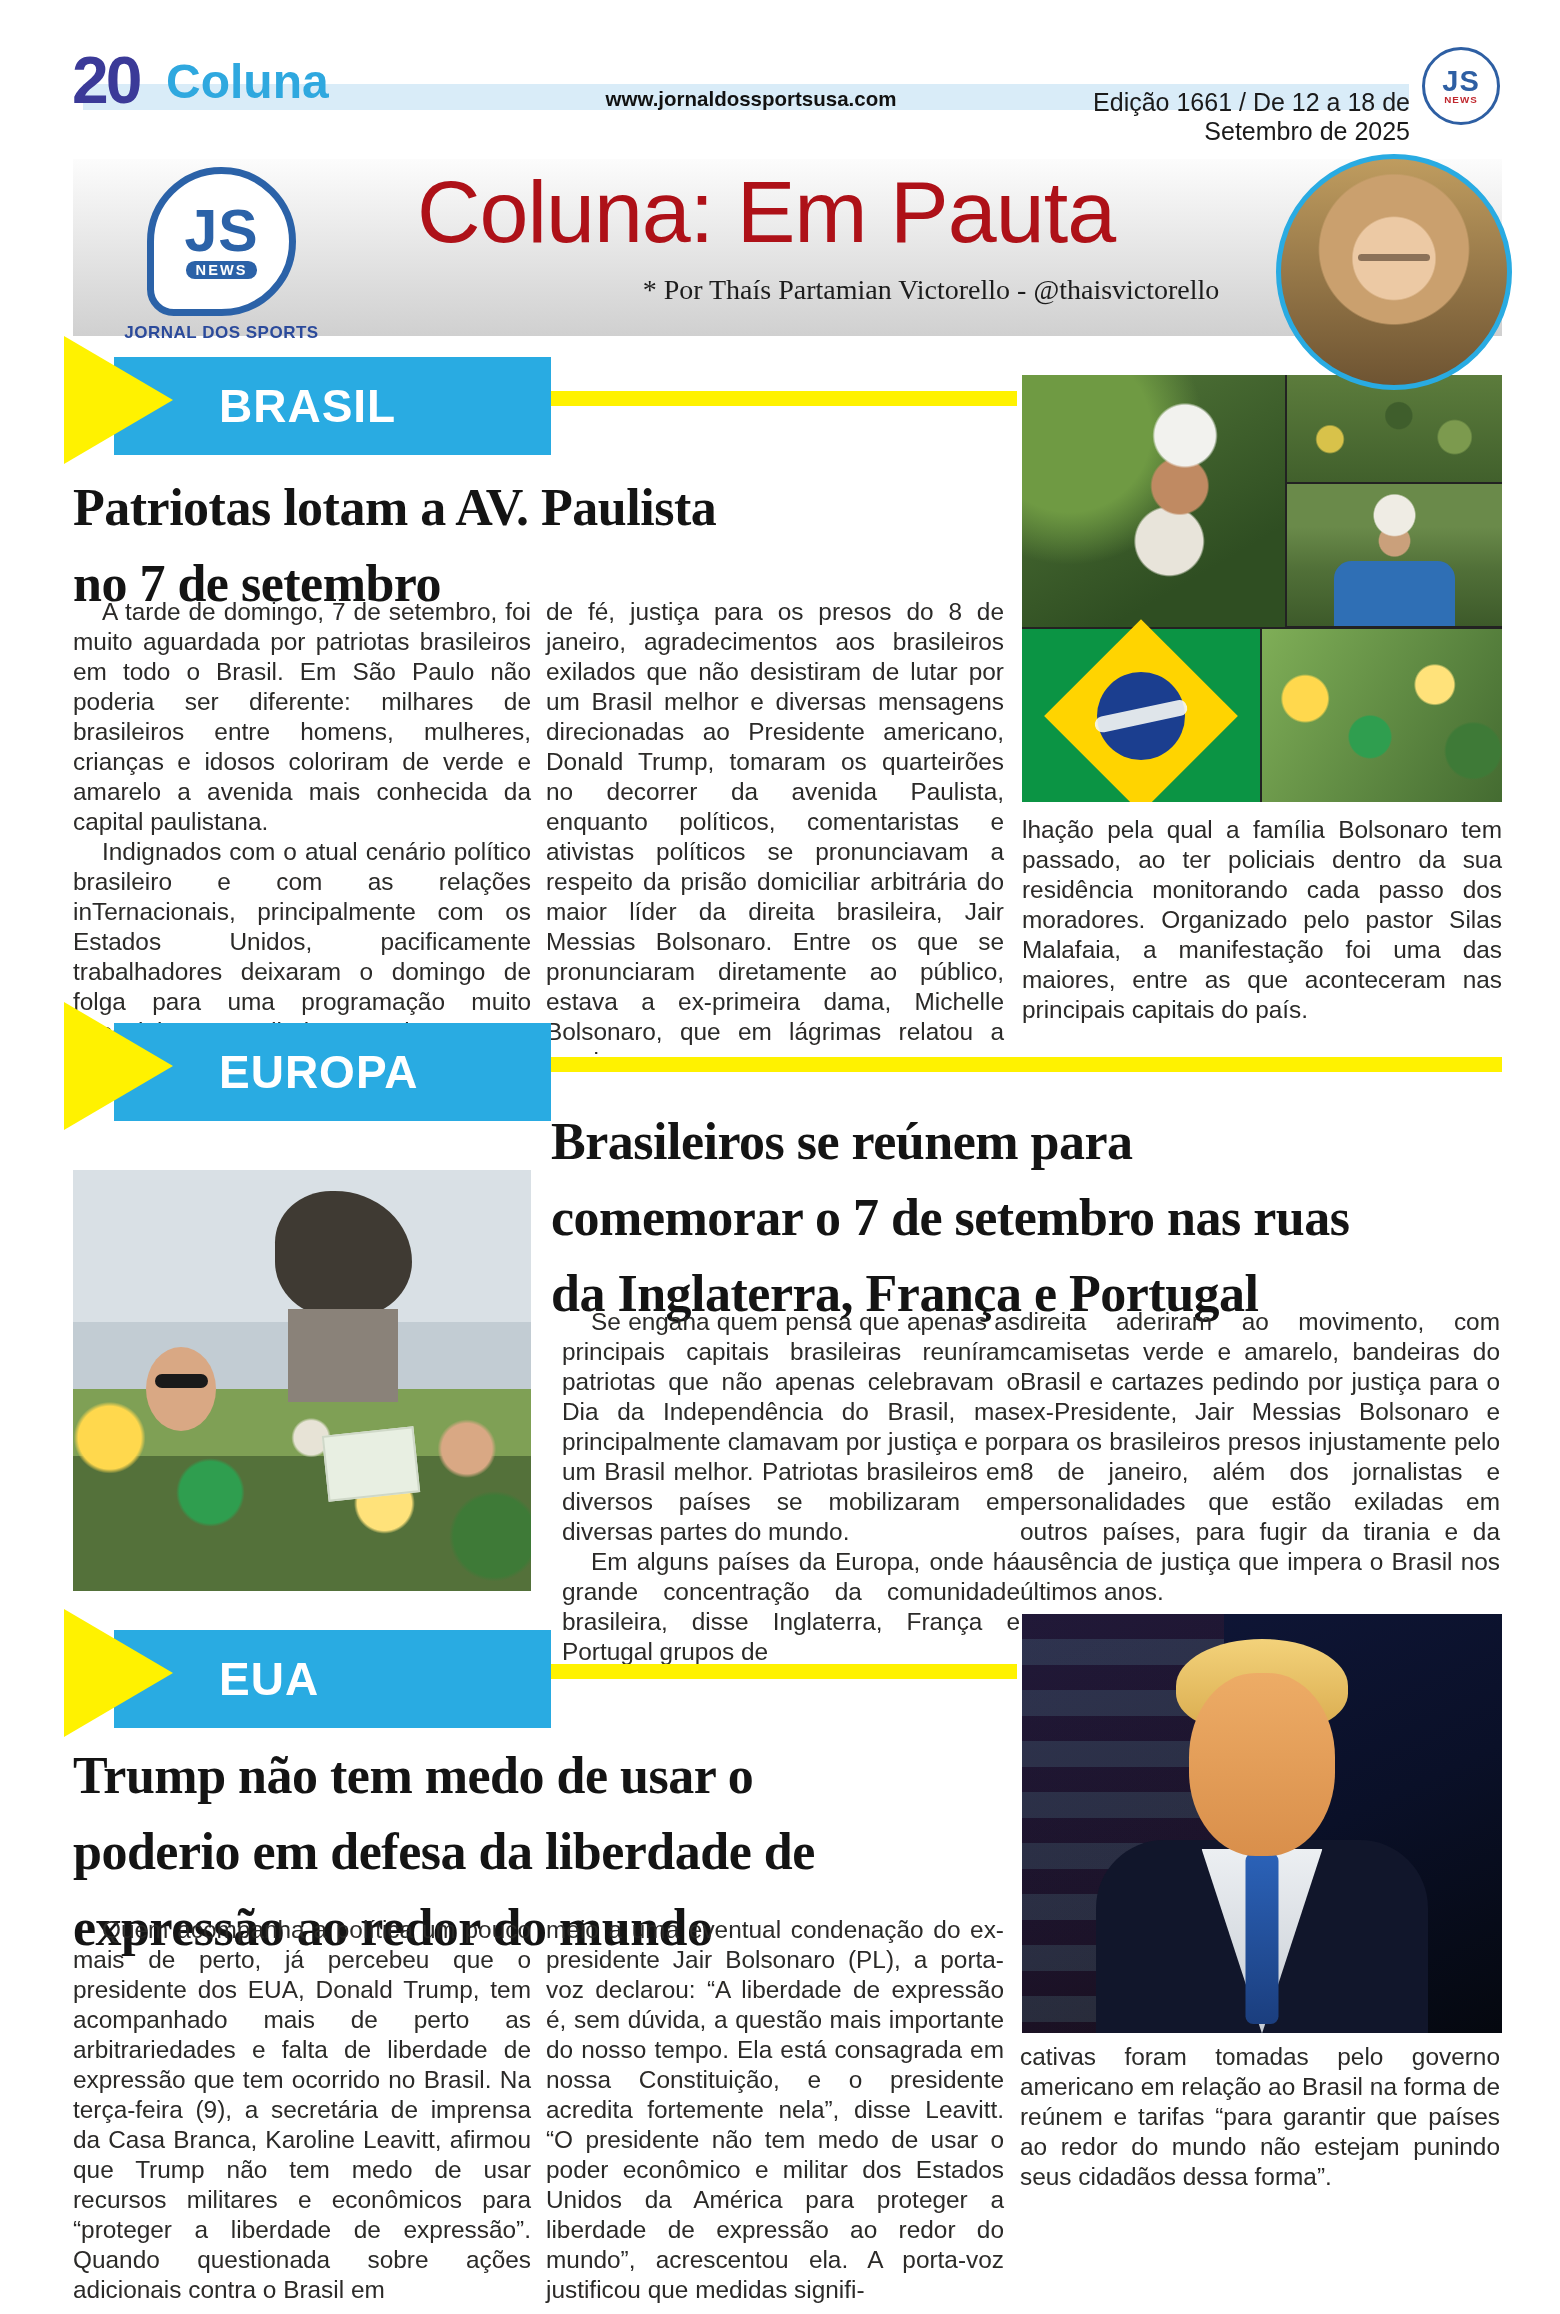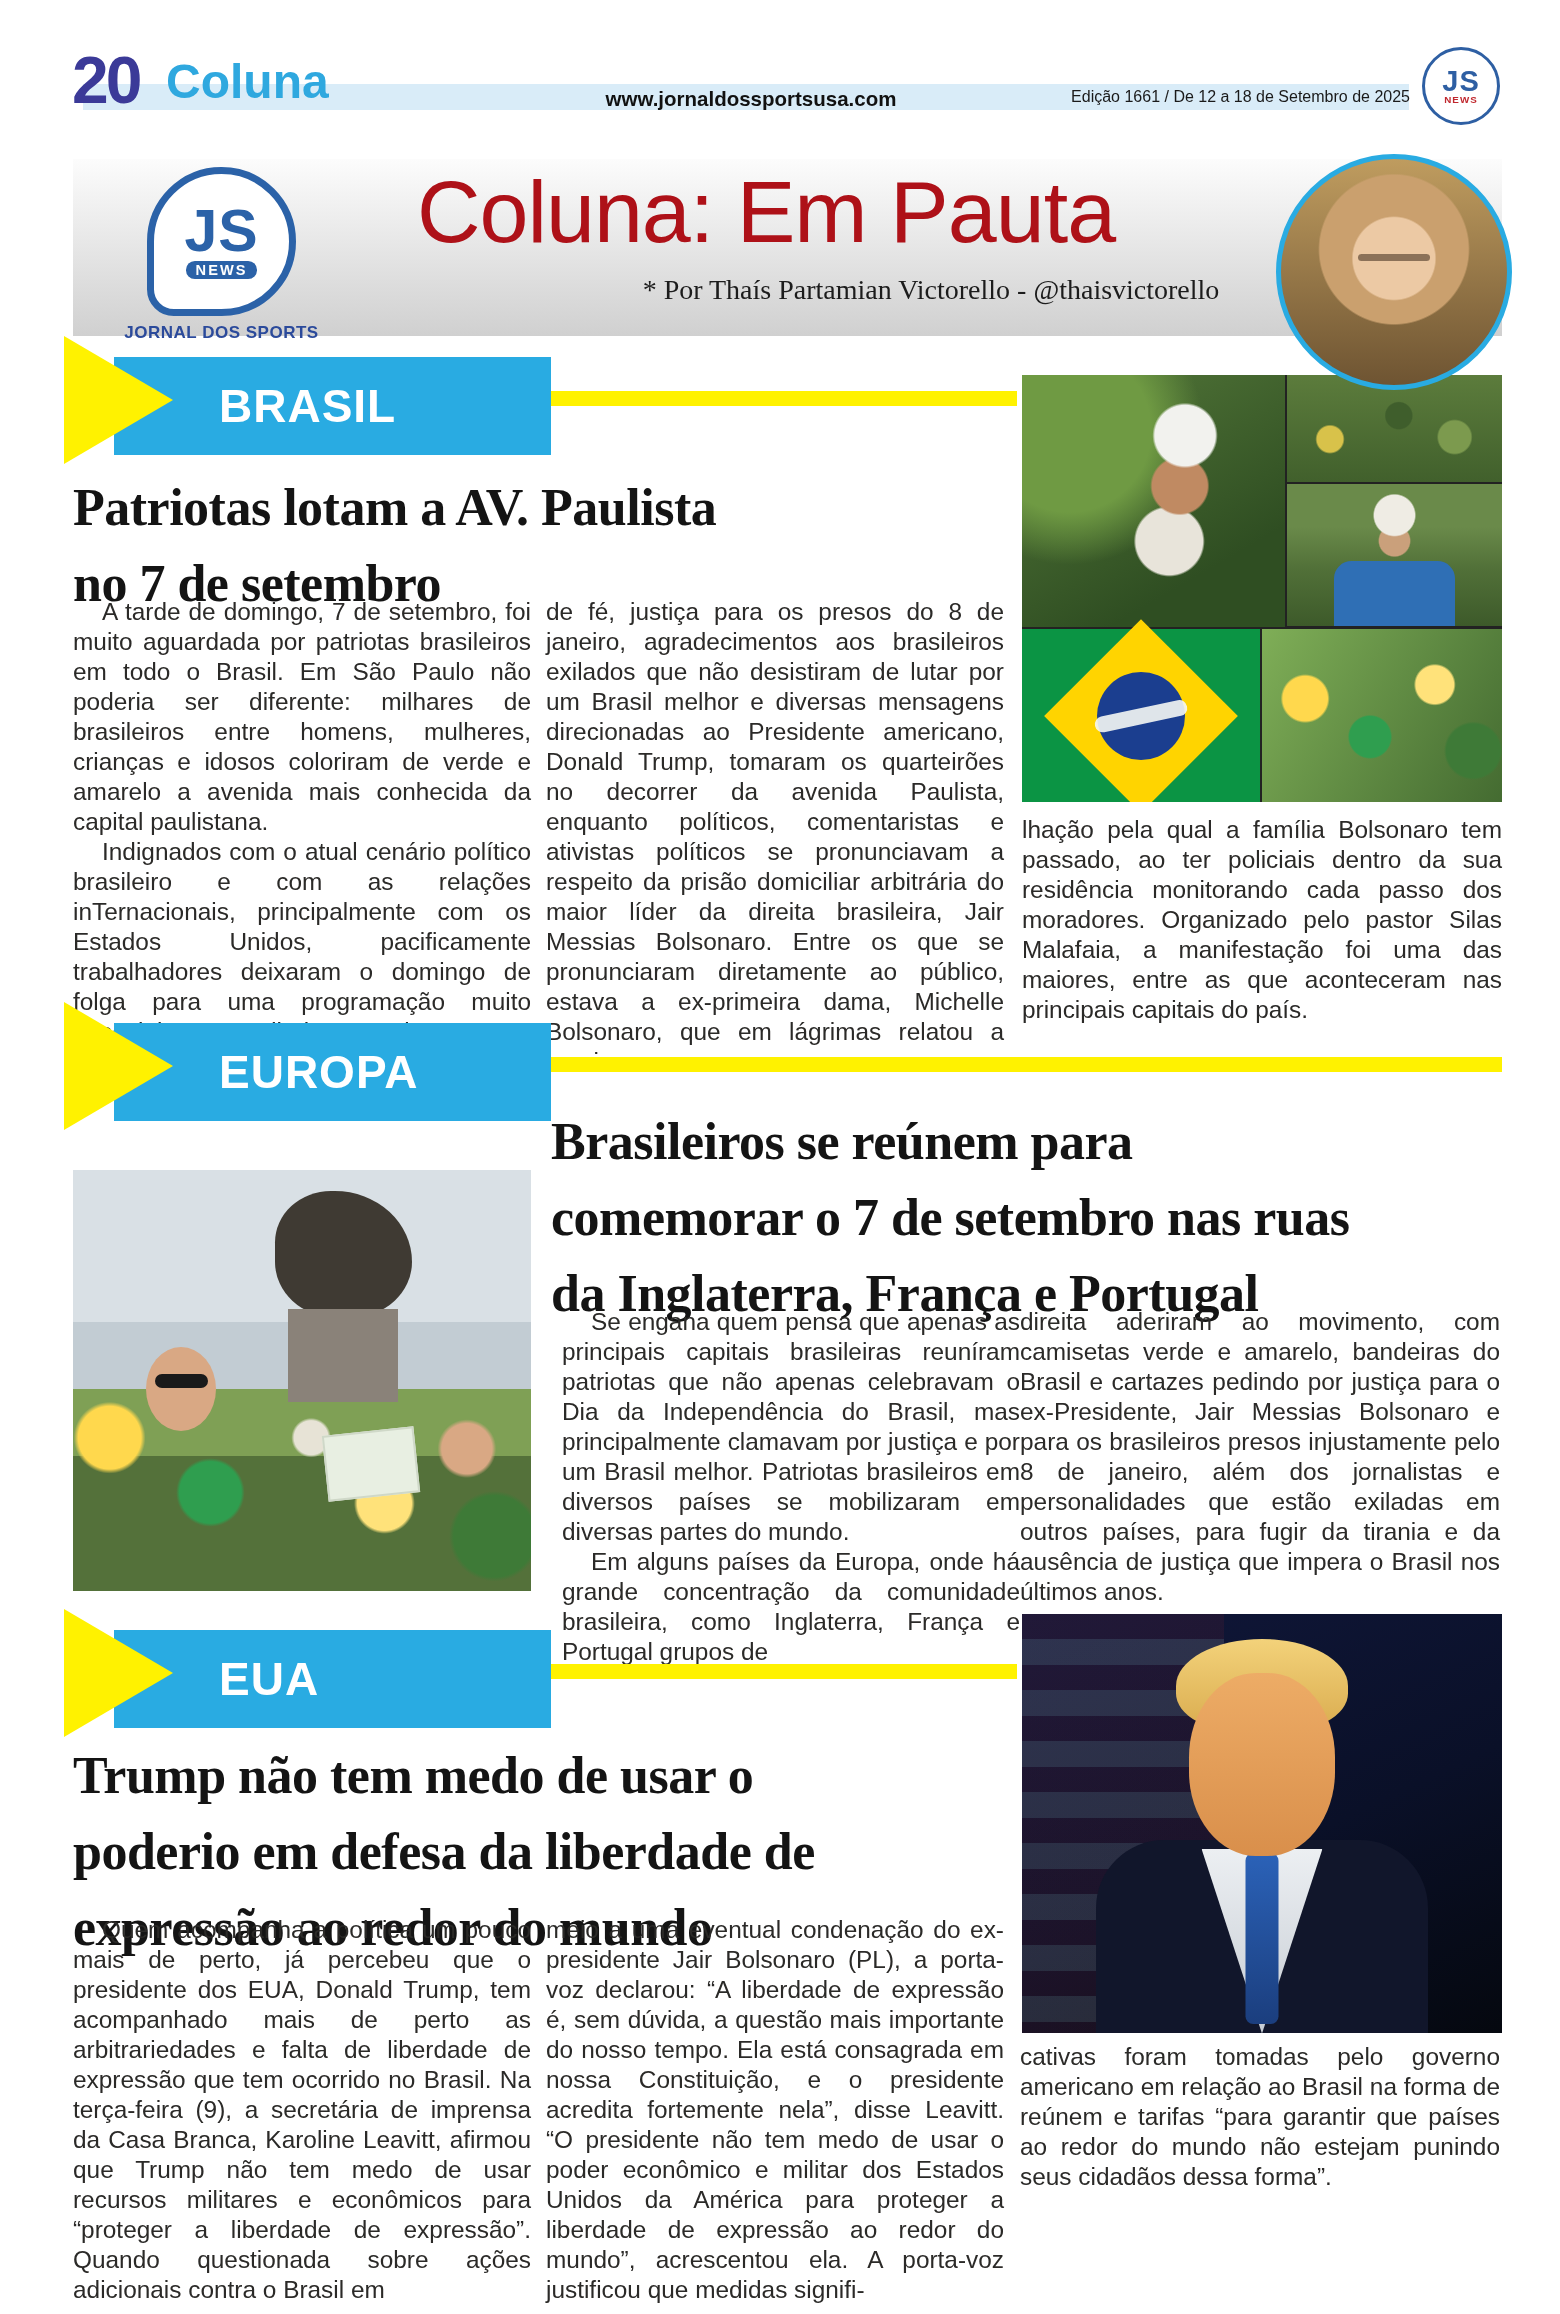--- a/index.html
+++ b/index.html
@@ -5,21 +5,21 @@
   html,body{margin:0;padding:0;background:#fff;}
   .page{position:relative;width:1560px;height:2314px;background:#ffffff;
         font-family:"Liberation Sans", sans-serif;overflow:hidden;color:#2b2a28;}
 
   
   .header-strip{position:absolute;left:83px;top:84px;width:1326px;height:26px;background:#d9ecf8;}
   .page-num{position:absolute;left:72px;top:47px;font-size:66px;line-height:66px;font-weight:bold;
             color:#3b3a98;letter-spacing:-2.9px;}
   .coluna-label{position:absolute;left:166px;top:60px;font-size:48px;line-height:44px;font-weight:bold;color:#2fa8df;}
   .website{position:absolute;left:546px;top:87px;width:410px;text-align:center;font-size:20.5px;font-weight:bold;color:#111;}
-  .edition{position:absolute;left:1005px;top:88px;width:405px;text-align:right;font-size:16px;color:#1a1a1a;}
+  .edition{position:absolute;left:1005px;top:88px;width:405px;text-align:right;font-size:25px;color:#1a1a1a;}
   .small-logo{position:absolute;left:1422px;top:47px;width:72px;height:72px;border:3.9px solid #2e5fa3;
               border-radius:50%;background:#fff;display:flex;flex-direction:column;align-items:center;justify-content:center;}
   .small-logo .sl-js{font-size:29px;font-weight:bold;color:#2e5fa3;line-height:27px;letter-spacing:1px;}
   .small-logo .sl-news{font-size:9.8px;font-weight:bold;color:#c0272d;line-height:9.8px;letter-spacing:1px;}
 
   
   .masthead{position:absolute;left:73px;top:159px;width:1429px;height:177px;
             background:linear-gradient(#fcfcfc, #d0d0d0);}
   .big-logo{position:absolute;left:51px;top:7.8px;width:195px;height:168px;text-align:center;}
   .bl-circle{width:135px;height:135px;margin:0 auto;border:7.8px solid #2b62a8;border-radius:50% 50% 50% 18%;
@@ -215,21 +215,21 @@
     <div class="pedestal"></div>
     <div class="crowd"></div>
     <div class="woman-face">
       <div class="sunglasses"></div>
     </div>
     <div class="green-sign"></div>
   </div>
 
   <div class="col" style="left:562px;top:1307px;">
     <p class="p indent">Se engana quem pensa que apenas as principais capitais brasileiras reuníram patriotas que não apenas celebravam o Dia da Independência do Brasil, mas principalmente clamavam por justiça e por um Brasil melhor. Patriotas brasileiros em diversos países se mobilizaram em diversas partes do mundo.</p>
-    <p class="p indent">Em alguns países da Europa, onde há grande concentração da comunidade brasileira, como Inglaterra, França e Portugal grupos de</p>
+    <p class="p indent">Em alguns países da Europa, onde há grande concentração da comunidade brasileira, disse Inglaterra, França e Portugal grupos de</p>
   </div>
   <div class="col wide" style="left:1020px;top:1307px;">
     <p class="p">direita aderiram ao movimento, com camisetas verde e amarelo, bandeiras do Brasil e cartazes pedindo por justiça para o ex-Presidente, Jair Messias Bolsonaro e para os brasileiros presos injustamente pelo 8 de janeiro, além dos jornalistas e personalidades que estão exiladas em outros países, para fugir da tirania e da ausência de justiça que impera o Brasil nos últimos anos.</p>
   </div>
 
   <div class="marker" style="top:1609px;">
     <div class="tri"></div>
     <div class="srect">
       <span>EUA</span>
     </div>

